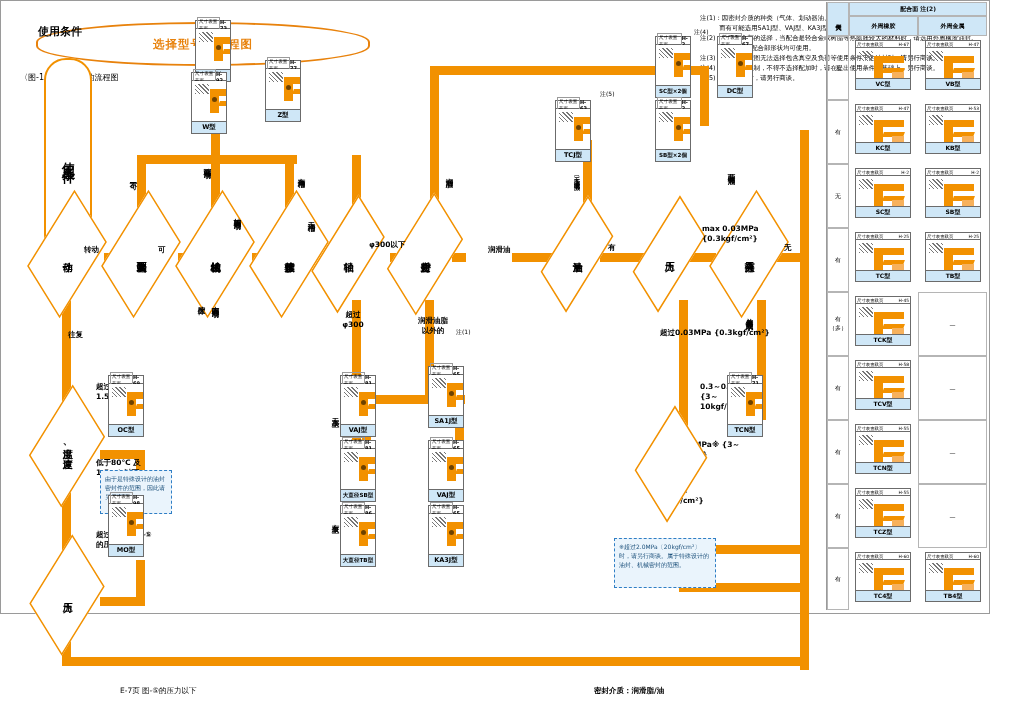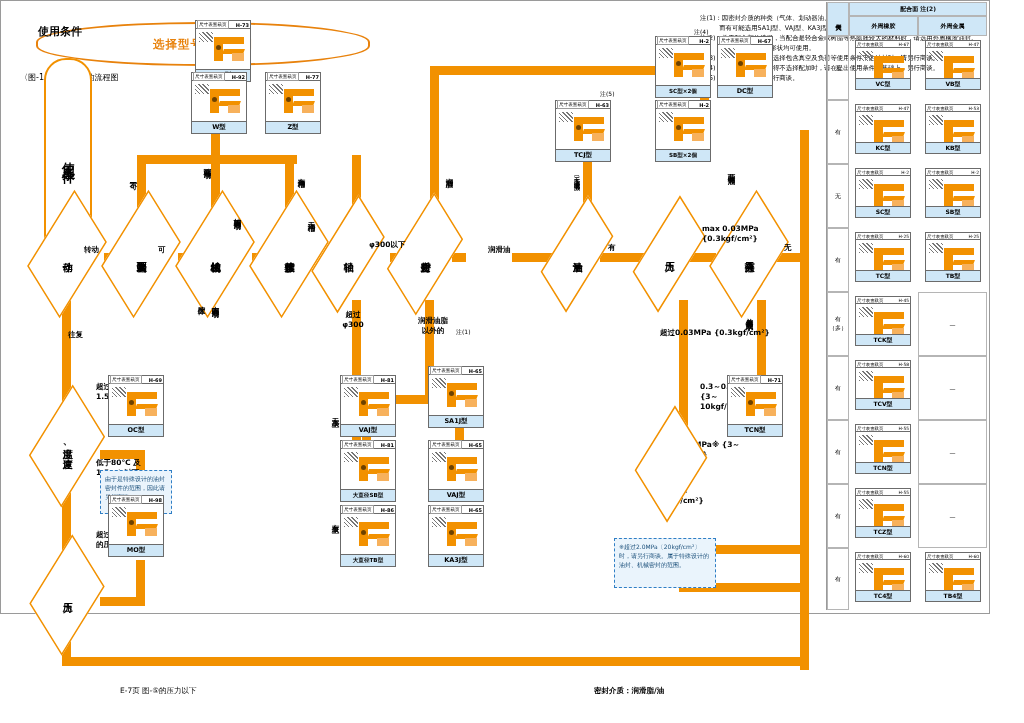--- a/index.html
+++ b/index.html
@@ -14,21 +14,21 @@
   
   #frame{left:18px;top:86px;width:988px;height:612px;border:1px solid #9a9a9a;background:#fff;}
   .conn{position:absolute;background:#F29100;}
   .diamond{position:absolute;width:74px;height:108px;}
   .diamond .shape{position:absolute;inset:0;background:#fff;border:2.5px solid #F29100;transform:scaleX(.62) rotate(45deg) ;}
   .dlabel{position:absolute;inset:0;display:flex;align-items:center;justify-content:center;font-size:10px;font-weight:bold;line-height:1.05;text-align:center;}
   .dlabel.v{writing-mode:vertical-rl;}
   .edgelbl{position:absolute;font-size:7.5px;font-weight:bold;white-space:nowrap;}
   .edgelbl.v{writing-mode:vertical-rl;letter-spacing:1px;}
   
-  .part{position:absolute;width:56px;}
+  .part{position:absolute;width:36px;}
   .part .hdr{height:9px;background:#fff;border:1px solid #6b6b6b;font-size:5px;display:flex;align-items:center;justify-content:space-between;padding:0 1px;box-sizing:border-box;}
   .part .hdr .lt{font-size:4.6px;border:1px solid #9a9a9a;padding:0 1px;line-height:7px;}
   .part .hdr .rt{font-size:5px;font-weight:bold;}
   .part .img{height:40px;border:1px solid #6b6b6b;border-top:none;background:#fff;position:relative;overflow:hidden;}
   .part .cap{height:11px;background:#CFE7F7;border:1px solid #6b6b6b;border-top:none;font-size:6.5px;font-weight:bold;display:flex;align-items:center;justify-content:center;}
   .hatch{position:absolute;left:3px;top:3px;width:14px;height:10px;background:repeating-linear-gradient(45deg,#777 0 1px,transparent 1px 3px);}
   .seal{position:absolute;left:16px;top:6px;width:34px;height:28px;}
   .seal i{position:absolute;display:block;background:#F29100;}
   .seal .s1{left:2px;top:2px;width:30px;height:7px;}
   .seal .s2{left:2px;top:9px;width:9px;height:17px;}
@@ -251,21 +251,21 @@
           <i class="s1"></i>
           <i class="s2"></i>
           <i class="s3"></i>
           <i class="s4"></i>
           <b class="k"></b>
         </span>
       </div>
     <div class="cap">W型</div>
   </div>
 
-  <div class="part" style="left:265px;top:72px;">
+  <div class="part" style="left:265px;top:60px;">
     <div class="hdr">
         <span class="lt">尺寸表查载页</span>
         <span class="rt">H-77</span>
       </div>
     <div class="img">
         <span class="hatch"></span>
         <span class="seal">
           <i class="s1"></i>
           <i class="s2"></i>
           <i class="s3"></i>

